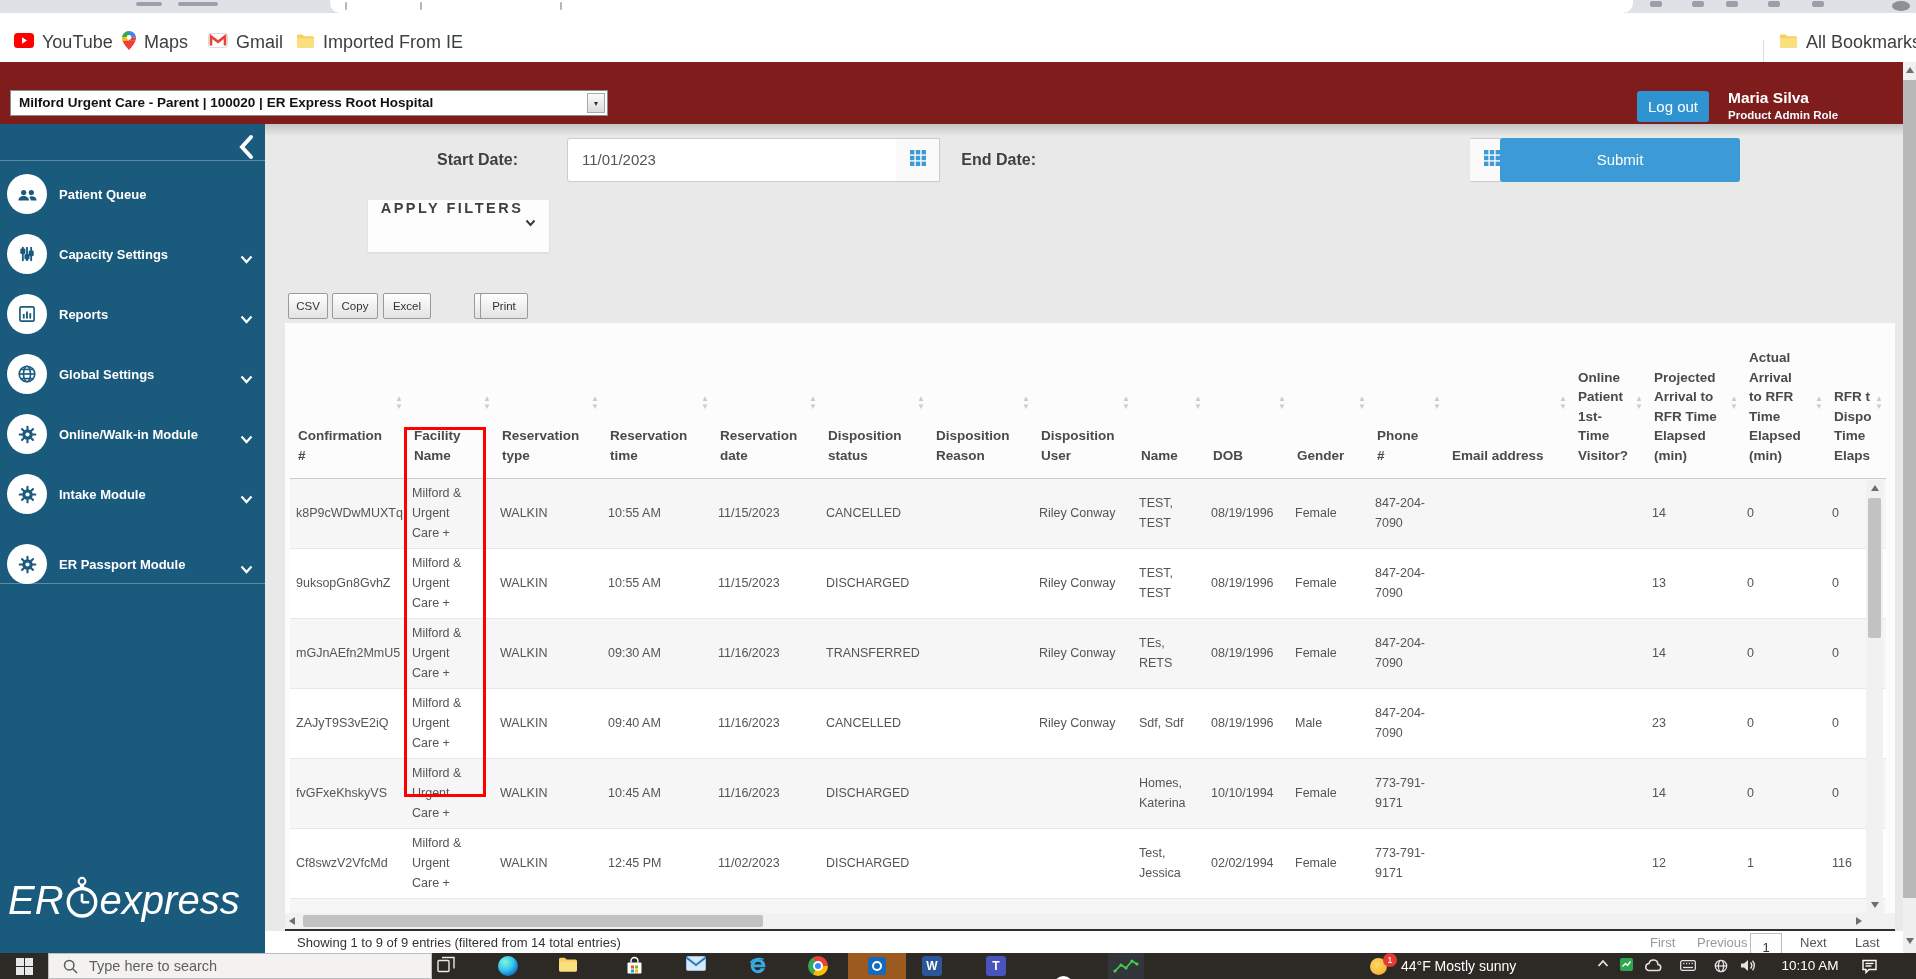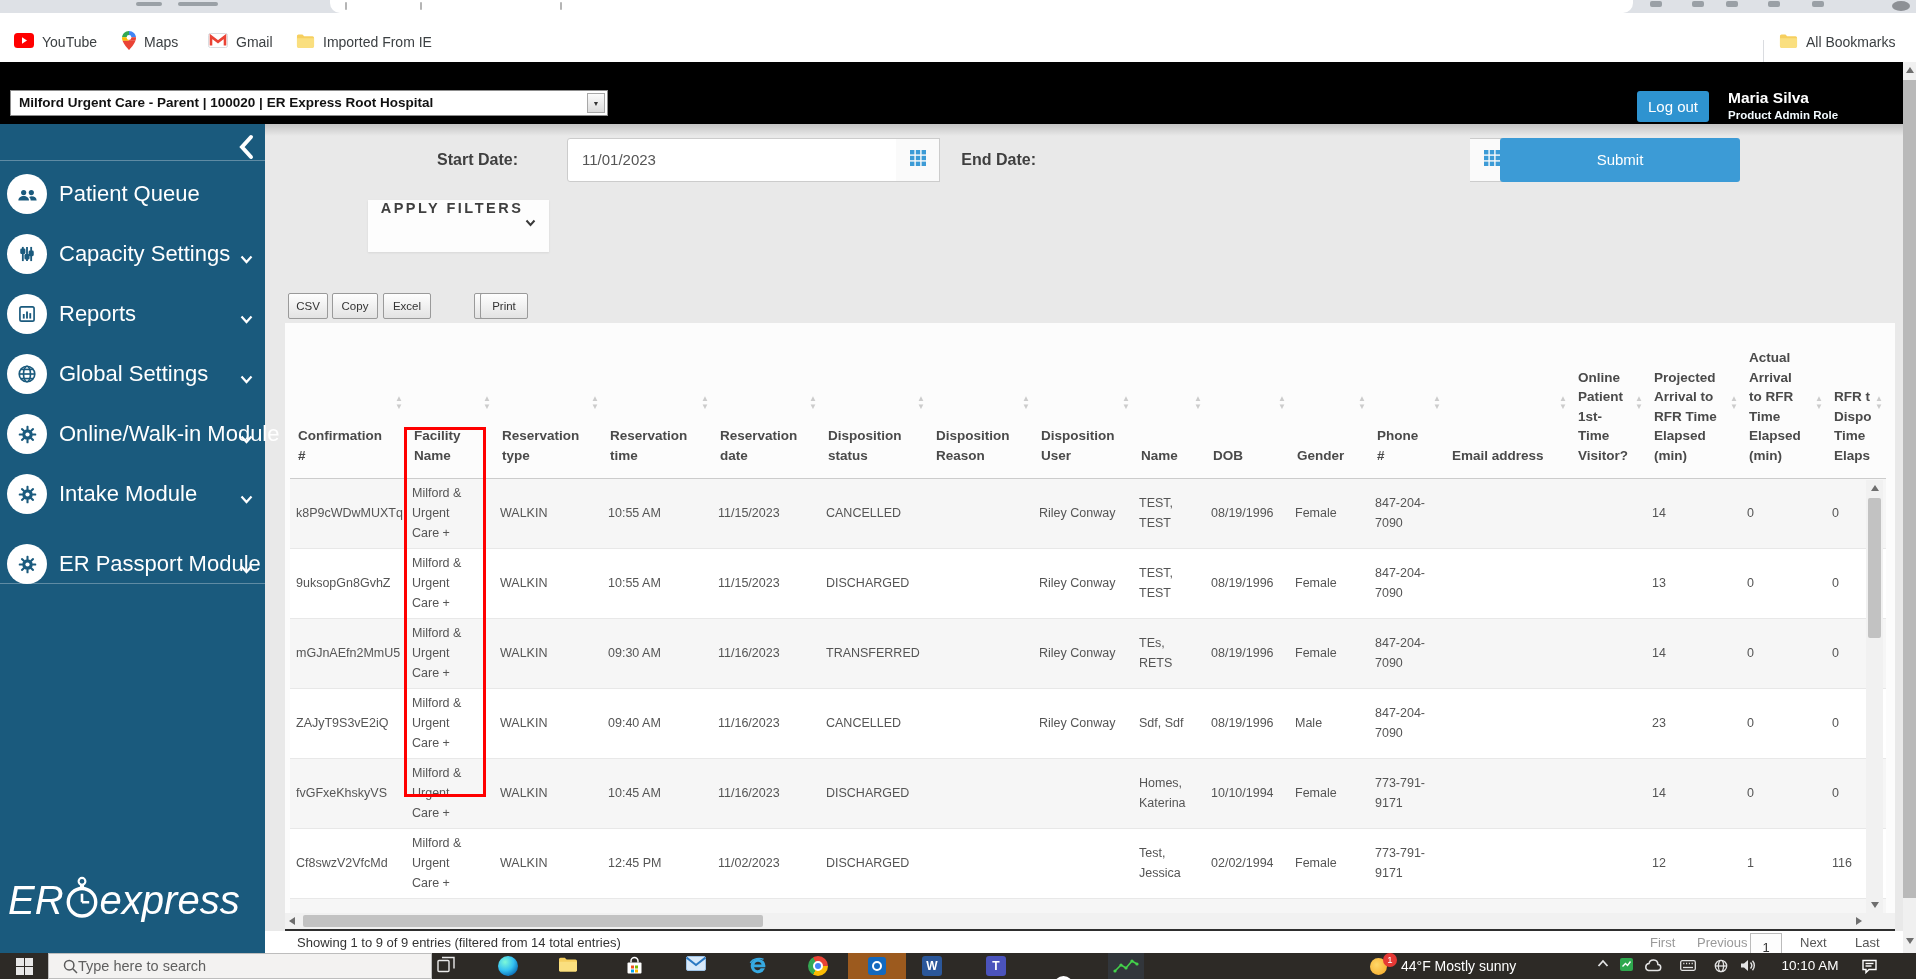--- a/index.html
+++ b/index.html
@@ -4,38 +4,38 @@
 <style>
   html,body{margin:0;padding:0;background:#fff}
   #screen{position:relative;width:1916px;height:979px;overflow:hidden;
     font-family:"Liberation Sans","DejaVu Sans",sans-serif;background:#e9e9e9}
   
   .top-strip{position:absolute;left:0;top:0;width:1916px;height:13px;background:#dee1e6}
   .omni{position:absolute;left:330px;top:0;width:1303px;height:13px;background:#fff;border-radius:0 0 10px 10px}
   .frag{position:absolute;background:#9aa0a6;border-radius:2px}
   .bookmarks{position:absolute;left:0;top:13px;width:1916px;height:49px;background:#fff}
   .bm{position:absolute;top:0;height:100%;display:flex;align-items:center;gap:8px;padding-top:9px;box-sizing:border-box}
-  .bm-t{font-size:14px;color:#3c4043;white-space:nowrap}
+  .bm-t{font-size:18px;color:#3c4043;white-space:nowrap}
   .bm-sep{position:absolute;left:1763px;top:27px;width:1px;height:22px;background:#dadce0}
   
-  .app-header{position:absolute;left:0;top:62px;width:1916px;height:62px;background:#000000}
+  .app-header{position:absolute;left:0;top:62px;width:1916px;height:62px;background:#7f1d1d}
   .facility-select{position:absolute;left:10px;top:28px;width:598px;height:26px;background:#fff;border:1px solid #8d8d8d;box-sizing:border-box}
   .sel-text{position:absolute;left:8px;top:4px;font-size:13.5px;font-weight:bold;color:#111;white-space:nowrap}
   .sel-btn{position:absolute;right:2px;top:2px;width:18px;height:20px;background:linear-gradient(#fbfbfb,#dcdcdc);border:1px solid #a8a8a8;box-sizing:border-box;font-size:7px;color:#333;display:flex;align-items:center;justify-content:center}
   .logout-btn{position:absolute;left:1637px;top:29px;width:72px;height:31px;background:#2e93d0;border-radius:3px;color:#fff;font-size:15px;text-align:center;line-height:31px}
   .user-name{position:absolute;left:1728px;top:27px;color:#fff;font-weight:bold;font-size:15.5px}
   .user-role{position:absolute;left:1728px;top:47px;color:#f2faff;font-weight:bold;font-size:11.5px}
   .content-shadow{position:absolute;left:265px;top:124px;width:1651px;height:12px;background:linear-gradient(rgba(0,0,0,.16),rgba(0,0,0,0))}
   
   .sidebar{position:absolute;left:0;top:124px;width:265px;height:829px;background:#1a5a7d}
   .collapse{position:absolute;top:10px;right:11px;width:16px;height:26px}
   .sdiv{position:absolute;left:0;width:100%;border-top:1px solid rgba(255,255,255,.3)}
   .side-item{position:absolute;left:0;width:100%;height:40px}
   .side-circle{position:absolute;left:7px;top:0;width:40px;height:40px;border-radius:50%;background:#fff;display:flex;align-items:center;justify-content:center}
-  .side-label{position:absolute;left:59px;top:50%;transform:translateY(-50%);color:#fff;font-weight:normal;font-size:22px;white-space:nowrap}
+  .side-label{position:absolute;left:59px;top:50%;transform:translateY(-50%);color:#fff;font-weight:bold;font-size:13px;white-space:nowrap}
   .side-chev{position:absolute;left:240px;top:16px}
   .logo{position:absolute;left:8px;top:750px;display:flex;align-items:flex-end;color:#fff;font-style:italic}
   .logo-er,.logo-ex{font-size:40px;line-height:1}
   
   .flabel{position:absolute;top:138px;height:44px;line-height:44px;font-weight:bold;color:#3f3f3f;font-size:16px;text-align:right}
   .finput{position:absolute;top:138px;height:44px;background:#fff;border:1px solid #ccc;border-radius:3px 0 0 3px;box-sizing:border-box;line-height:42px;padding-left:14px;color:#555;font-size:15px}
   .faddon{position:absolute;top:138px;width:44px;height:44px;background:#fafafa;border:1px solid #ccc;border-left:none;box-sizing:border-box;display:flex;align-items:center;justify-content:center}
   .submit-btn{position:absolute;left:1500px;top:138px;width:240px;height:44px;background:#3c9bd6;border-radius:3px;color:#fff;font-size:15px;text-align:center;line-height:44px}
   .apply-btn{position:absolute;left:368px;top:200px;width:181px;height:52px;background:#fdfdfd;display:flex;align-items:flex-start;justify-content:center;color:#3f3f3f;font-size:14.5px;font-weight:bold;letter-spacing:2.5px;box-shadow:0 1px 2px rgba(0,0,0,.08)}
   .apply-chev{margin-left:2px;margin-top:14px}
@@ -72,21 +72,21 @@
   .pg.dim{color:#999}.pg.lnk{color:#555}
   .pg-box{position:absolute;left:1485px;top:2px;width:32px;height:30px;background:#fdfdfd;border:1px solid #bbb;box-sizing:border-box;text-align:center;line-height:28px;font-size:13px;color:#333}
   
   .pagebar{position:absolute;left:1903px;top:62px;width:13px;height:891px;background:#f0f0f0}
   .pthumb{position:absolute;left:0;top:18px;width:13px;height:818px;background:#b9b9b9}
   
   .taskbar{position:absolute;left:0;top:953px;width:1916px;height:26px;background:#2d2a26;overflow:hidden;z-index:50}
   .tb-start{position:absolute;left:16px;top:5px;width:18px;height:18px}
   .tb-search{position:absolute;left:48px;top:0;width:384px;height:26px;background:#f3f2f1;border:1px solid #bdbdbd;box-sizing:border-box;display:flex;align-items:center}
   .tb-mag{margin-left:14px;display:flex}
-  .tb-search-text{font-size:14.5px;color:#5f5f5f}
+  .tb-search-text{margin-left:11px;font-size:14.5px;color:#5f5f5f}
   .tb-ic{position:absolute;top:3px;width:20px;height:20px;display:flex;align-items:flex-start;justify-content:center}
   .i-edge{border-radius:50%;background:radial-gradient(circle at 35% 30%,#7df9d8,#35c1f1 45%,#0b6fb8 78%)}
   .i-chrome{border-radius:50%;background:conic-gradient(from -30deg,#ea4335 0 120deg,#fbbc04 120deg 240deg,#34a853 240deg 360deg);position:relative}
   .i-chrome::after{content:"";position:absolute;inset:5px;background:#4285f4;border:2px solid #fff;border-radius:50%}
   .tb-outlook{position:absolute;left:848px;top:0;width:58px;height:26px;background:#9c5a1e;display:flex;align-items:center;justify-content:center}
   .i-outlook{width:18px;height:18px;background:#1269bf;border-radius:3px;position:relative}
   .i-outlook::after{content:"";position:absolute;inset:4px;border:2.5px solid #fff;border-radius:50%}
   .i-word{background:#2b579a;border-radius:3px;color:#fff;font-size:12px;font-weight:bold;line-height:20px;justify-content:center}
   .i-teams{background:#4b53bc;border-radius:3px;color:#fff;font-size:12px;font-weight:bold;line-height:20px;justify-content:center}
   .i-slack{width:19px;height:19px;background:#fff;border-radius:50%;position:relative}

